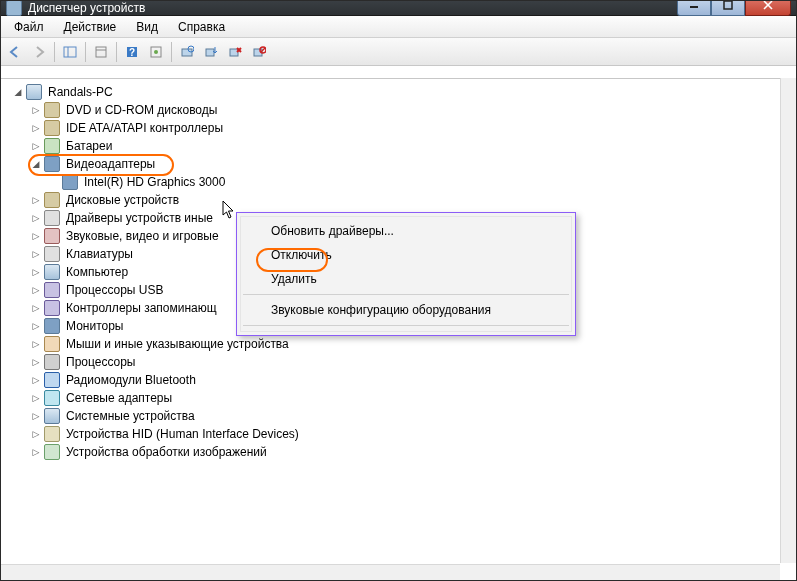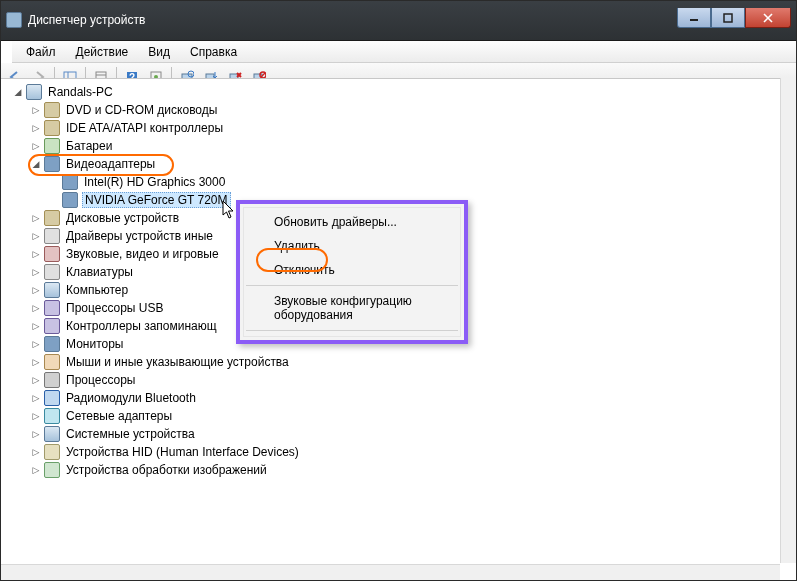--- a/index.html
+++ b/index.html
@@ -8,21 +8,21 @@
     font-family: "Segoe UI", Tahoma, sans-serif;
     font-size: 12px;
     background: #fff;
     width: 797px;
     height: 581px;
     overflow: hidden;
     position: relative;
   }
   
   .titlebar {
-    height: 41px;
+    height: 16px;
     background: linear-gradient(#3a3f44, #2d3134);
     border-bottom: 1px solid #1a1a1a;
     display: flex;
     align-items: center;
     padding: 0 6px;
     color: #fff;
   }
   .titlebar .app-icon {
     width: 16px; height: 16px;
     margin-right: 6px;
@@ -49,21 +49,20 @@
     color: #fff;
     border-radius: 0 0 3px 0;
   }
   
   .menubar {
     height: 22px;
     background: linear-gradient(#fdfdfd, #ececec);
     border-bottom: 1px solid #d0d0d0;
     display: flex; align-items: center;
     padding: 0 4px;
-    margin-left: 12px;
   }
   .menubar span {
     padding: 2px 10px;
     cursor: default;
   }
   
   .toolbar {
     height: 28px;
     background: linear-gradient(#fafafa, #e7e7e7);
     border-bottom: 1px solid #c7c7c7;
@@ -138,24 +137,24 @@
   .highlight-ring {
     position: absolute;
     border: 2px solid #ff6a00;
     border-radius: 50% / 50%;
     pointer-events: none;
   }
   .ring1 { left: 28px; top: 154px; width: 146px; height: 22px; border-radius: 12px; }
   
   .context-menu {
     position: absolute;
-    left: 236px; top: 200px;
-    width: 232px;
+    left: 236px; top: 212px;
+    width: 340px;
     background: #f3f3f3;
-    border: 4px solid #8b5cf6;
+    border: 1px solid #8b5cf6;
     box-shadow: 3px 3px 6px rgba(0,0,0,0.25);
     padding: 3px;
   }
   .cm-inner {
     border: 1px solid #e5e5e5;
     background: #f3f3f3;
     padding: 2px 0;
   }
   .cm-item {
     padding: 5px 14px 5px 30px;
@@ -337,27 +336,20 @@
                 <span class="label">Видеоадаптеры</span>
               </div>
               <ul>
                 <li>
                   <div class="node">
                     <span class="toggle empty"></span>
                     <span class="dev-icon monitor"></span>
                     <span class="label">Intel(R) HD Graphics 3000</span>
                   </div>
                 </li>
-                <li>
-                  <div class="node selected">
-                    <span class="toggle empty"></span>
-                    <span class="dev-icon monitor"></span>
-                    <span class="label">NVIDIA GeForce GT 720M</span>
-                  </div>
-                </li>
               </ul>
             </li>
             <li>
               <div class="node">
                 <span class="toggle">▷</span>
                 <span class="dev-icon disk"></span>
                 <span class="label">Дисковые устройств</span>
               </div>
             </li>
             <li>
@@ -465,22 +457,22 @@
 </div>
 
 <div class="scroll-v"></div>
 <div class="scroll-h"></div>
 
 <div class="highlight-ring ring1"></div>
 
 <div class="context-menu">
   <div class="cm-inner">
     <div class="cm-item">Обновить драйверы...</div>
+    <div class="cm-item">Отключить</div>
     <div class="cm-item">Удалить</div>
-    <div class="cm-item">Отключить</div>
     <div class="cm-sep"></div>
     <div class="cm-item">Звуковые конфигурацию оборудования</div>
     <div class="cm-sep"></div>
   </div>
 </div>
 <div class="ring2"></div>
 
 <svg class="cursor" viewBox="0 0 14 20">
   <path d="M1 1 L1 15 L4.5 12 L7 18 L9 17 L6.5 11 L11 11 Z" fill="#fff" stroke="#000" stroke-width="1"></path>
 </svg>

